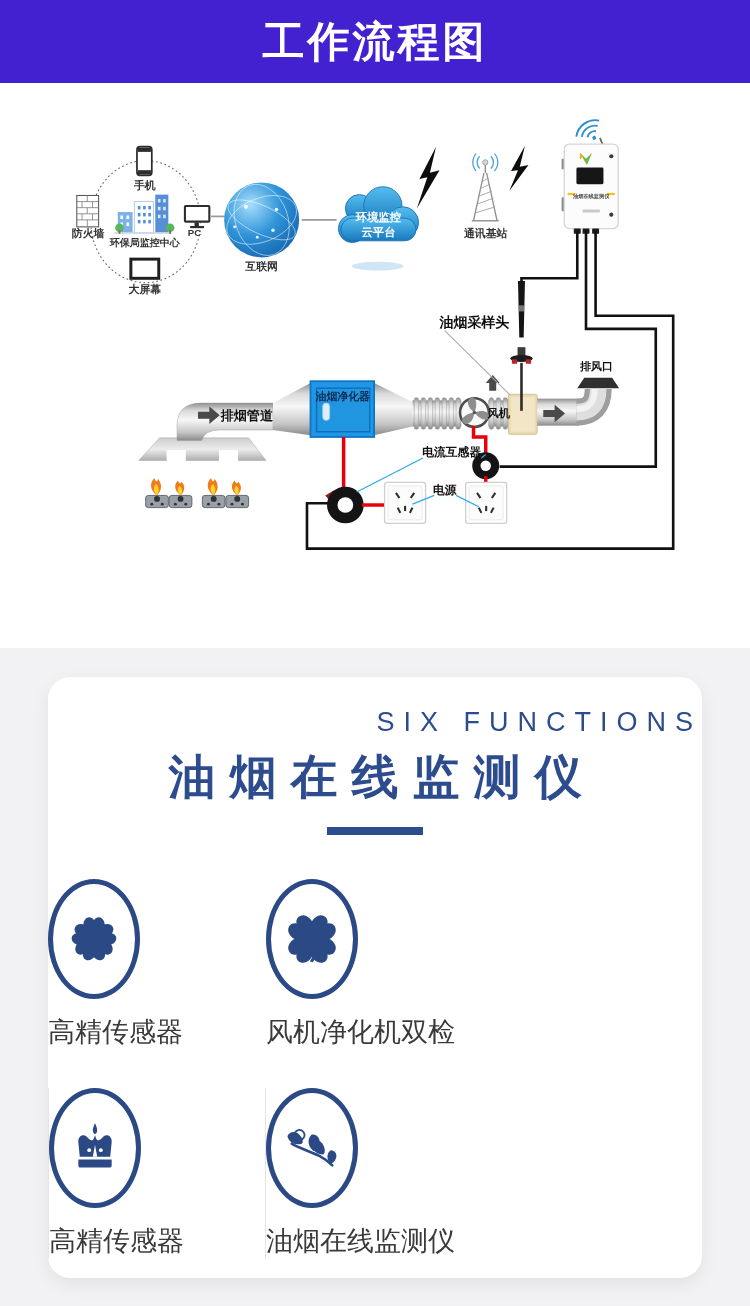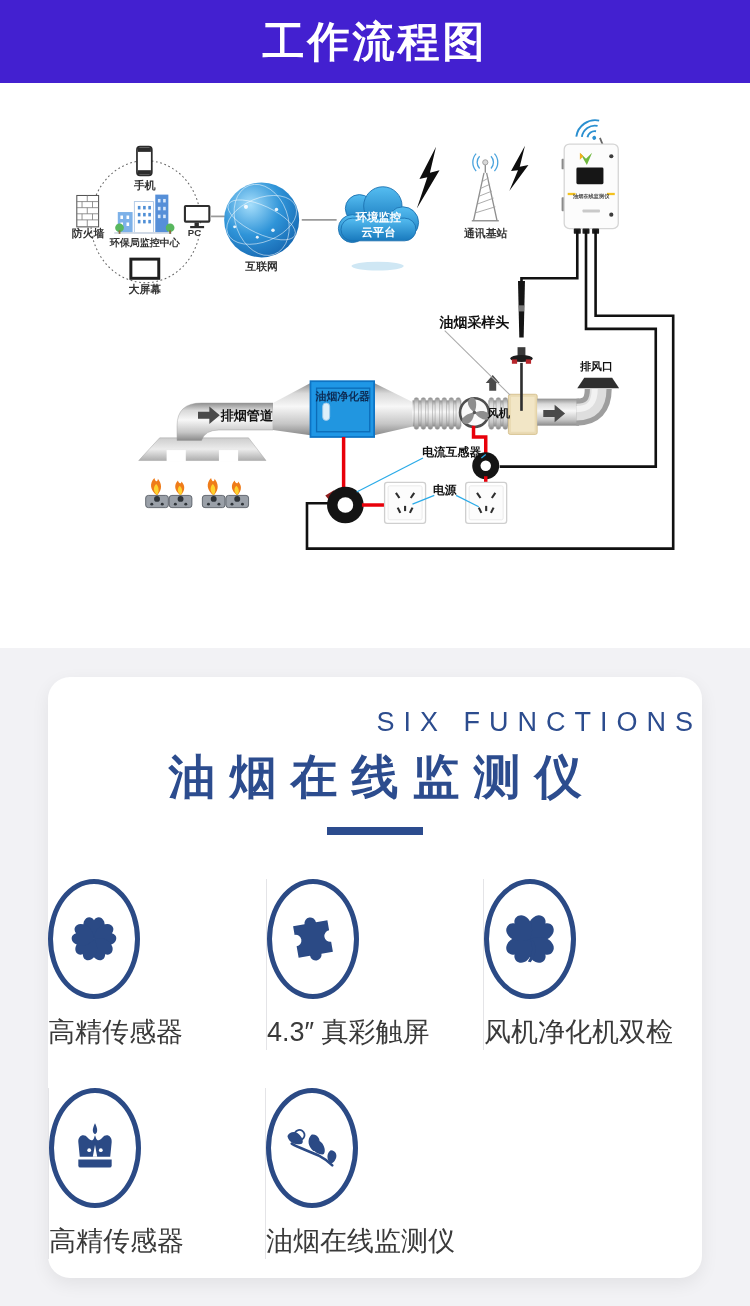--- a/index.html
+++ b/index.html
@@ -403,28 +403,20 @@
         <div class="f-ellipse">
           <svg viewBox="-40 -40 80 80" width="58" height="58" fill="#2b4a85">
             <path d="M0,0 C-11,-4 -17,-14 -14,-24 C-11,-31 -4,-32 0,-26 C4,-32 11,-31 14,-24 C17,-14 11,-4 0,0 Z"></path>
             <path d="M0,0 C-11,-4 -17,-14 -14,-24 C-11,-31 -4,-32 0,-26 C4,-32 11,-31 14,-24 C17,-14 11,-4 0,0 Z" transform="rotate(72)"></path>
             <path d="M0,0 C-11,-4 -17,-14 -14,-24 C-11,-31 -4,-32 0,-26 C4,-32 11,-31 14,-24 C17,-14 11,-4 0,0 Z" transform="rotate(144)"></path>
             <path d="M0,0 C-11,-4 -17,-14 -14,-24 C-11,-31 -4,-32 0,-26 C4,-32 11,-31 14,-24 C17,-14 11,-4 0,0 Z" transform="rotate(216)"></path>
             <path d="M0,0 C-11,-4 -17,-14 -14,-24 C-11,-31 -4,-32 0,-26 C4,-32 11,-31 14,-24 C17,-14 11,-4 0,0 Z" transform="rotate(288)"></path>
           </svg>
         </div>
         <div class="f-label">高精传感器</div>
-      </div>
-      <div class="f-cell mid">
-        <div class="f-ellipse">
-          <svg viewBox="-40 -40 80 80" width="58" height="58" fill="#2b4a85">
-            <path transform="rotate(-10) translate(0,-6)" d="M-24,-16 L-8,-16 A8,8 0 1 1 8,-16 L24,-16 L24,-2 A8,8 0 1 0 24,14 L24,28 L8,28 A8,8 0 1 1 -8,28 L-24,28 L-24,12 A8,8 0 1 0 -24,-4 Z"></path>
-          </svg>
-        </div>
-        <div class="f-label">4.3″ 真彩触屏</div>
       </div>
       <div class="f-cell">
         <div class="f-ellipse">
           <svg viewBox="-40 -40 80 80" width="58" height="58" fill="#2b4a85">
             <path d="M0,0 C-13,-5 -21,-17 -17,-28 C-14,-36 -4,-37 0,-30 C4,-37 14,-36 17,-28 C21,-17 13,-5 0,0 Z" transform="rotate(45)"></path>
             <path d="M0,0 C-13,-5 -21,-17 -17,-28 C-14,-36 -4,-37 0,-30 C4,-37 14,-36 17,-28 C21,-17 13,-5 0,0 Z" transform="rotate(135)"></path>
             <path d="M0,0 C-13,-5 -21,-17 -17,-28 C-14,-36 -4,-37 0,-30 C4,-37 14,-36 17,-28 C21,-17 13,-5 0,0 Z" transform="rotate(225)"></path>
             <path d="M0,0 C-13,-5 -21,-17 -17,-28 C-14,-36 -4,-37 0,-30 C4,-37 14,-36 17,-28 C21,-17 13,-5 0,0 Z" transform="rotate(315)"></path>
             <path d="M1,3 C5,13 3,22 -3,31 L1,32 C8,23 9,12 5,2 Z"></path>
           </svg>

